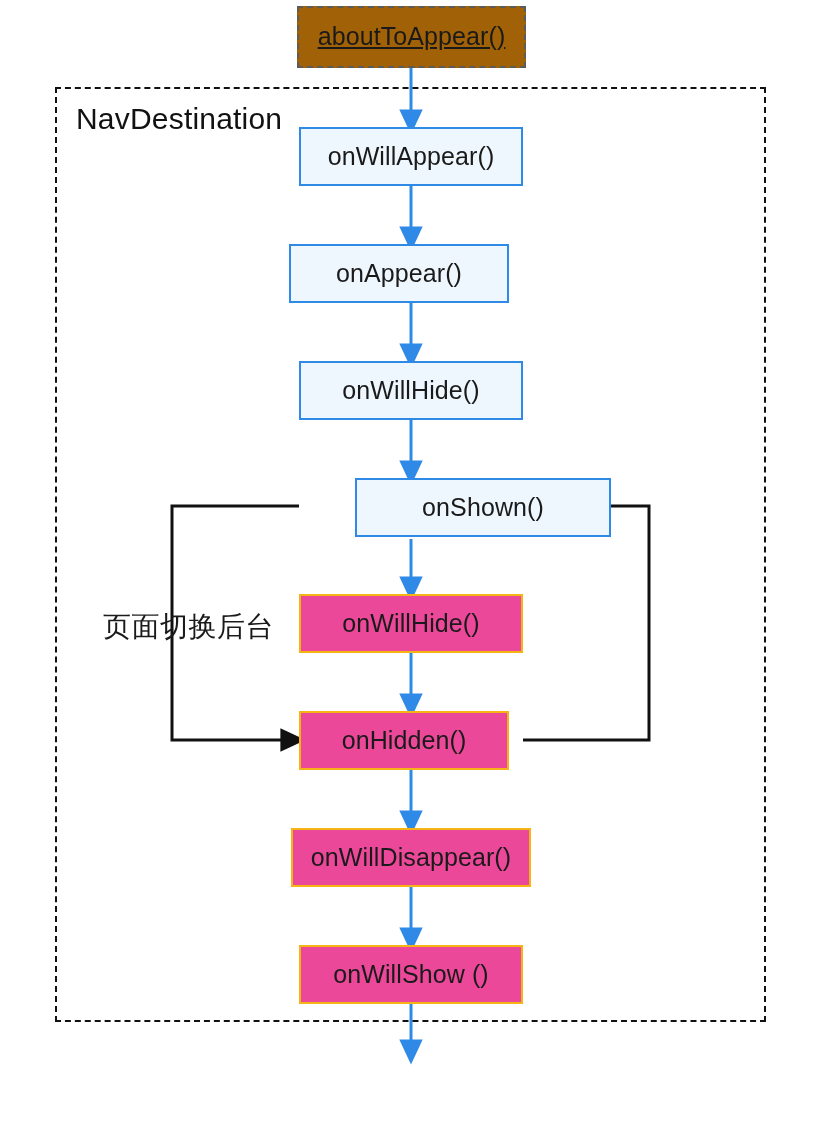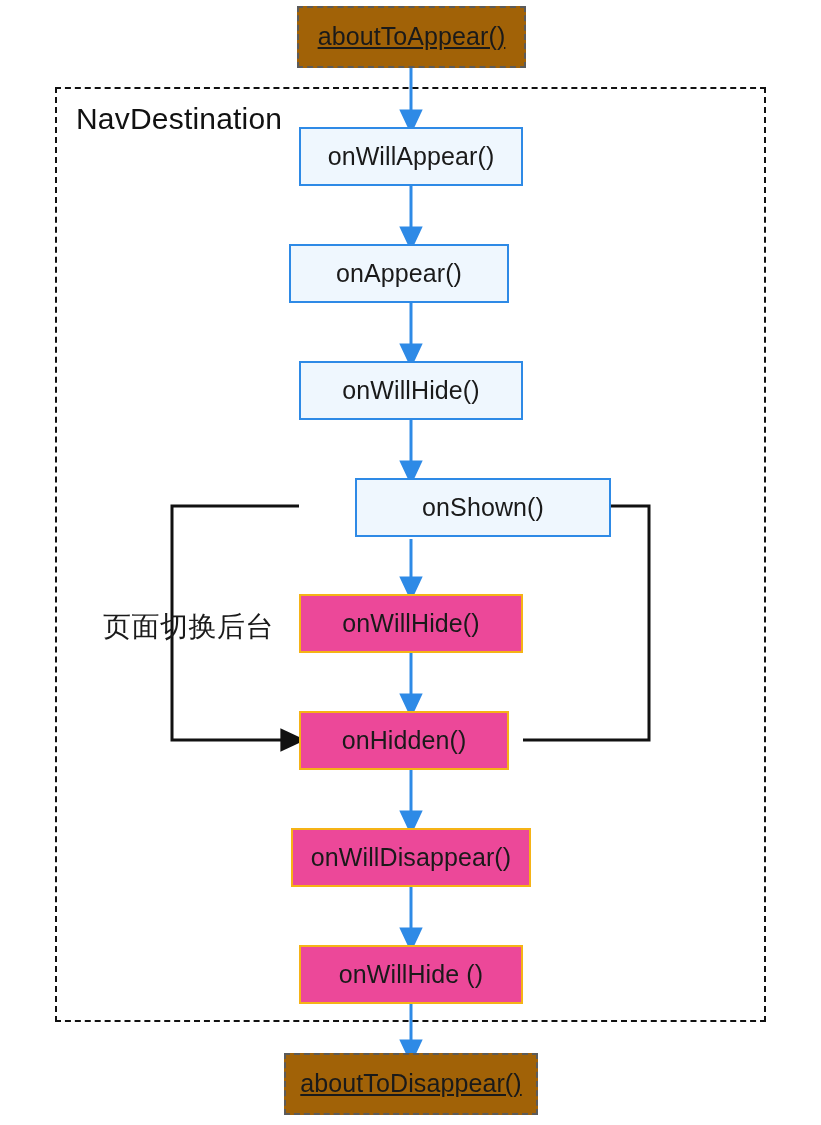--- a/index.html
+++ b/index.html
@@ -101,23 +101,20 @@
     <path d="M 523 740 L 649 740 L 649 506 L 529 506" stroke="#111111" stroke-width="3" fill="none" marker-end="url(#arrowBlack)"></path>
   </svg>
 
   <div class="container-frame" style="left:55px; top:87px; width:711px; height:935px;"></div>
   <div class="frame-title" style="left:76px; top:102px;">NavDestination</div>
 
   <div class="node node-gray" style="left:297px; top:6px; width:229px; height:62px;">
     <span>aboutToAppear()</span>
   </div>
 
-  <div class="node node-gray" style="left:284px; top:1053px; width:254px; height:62px;">
-    <span>aboutToDisappear()</span>
-  </div>
 
   <div class="node node-blue" style="left:299px; top:127px; width:224px; height:59px;">
     <span>onWillAppear()</span>
   </div>
 
   <div class="node node-blue" style="left:289px; top:244px; width:220px; height:59px;">
     <span>onAppear()</span>
   </div>
 
   <div class="node node-blue" style="left:299px; top:361px; width:224px; height:59px;">
@@ -134,19 +131,19 @@
 
   <div class="node node-orange" style="left:299px; top:711px; width:210px; height:59px;">
     <span>onHidden()</span>
   </div>
 
   <div class="node node-orange" style="left:291px; top:828px; width:240px; height:59px;">
     <span>onWillDisappear()</span>
   </div>
 
   <div class="node node-orange" style="left:299px; top:945px; width:224px; height:59px;">
-    <span>onWillHide ()</span>
+    <span>onWillShow ()</span>
   </div>
 
   <div class="edge-label" style="left:103px; top:608px;">页面切换后台</div>
 
 
 </div>
 
 </body></html>

